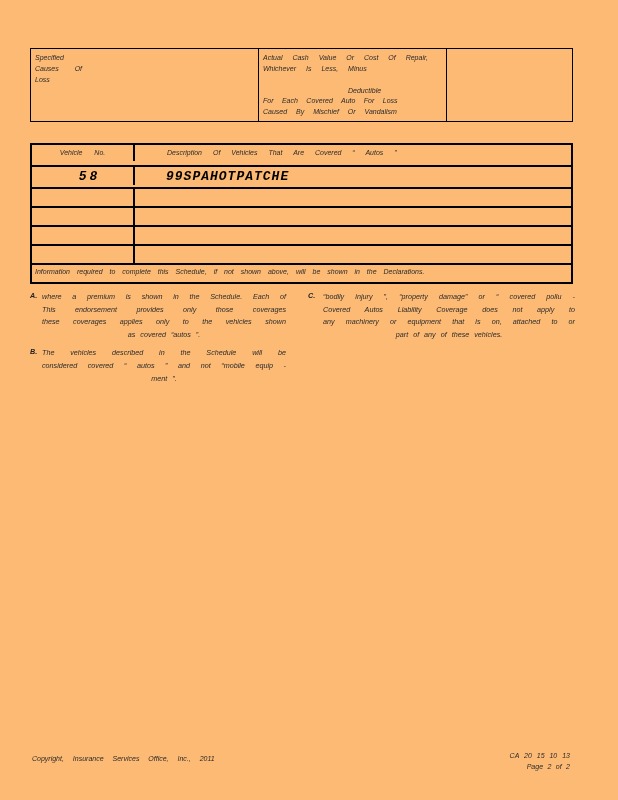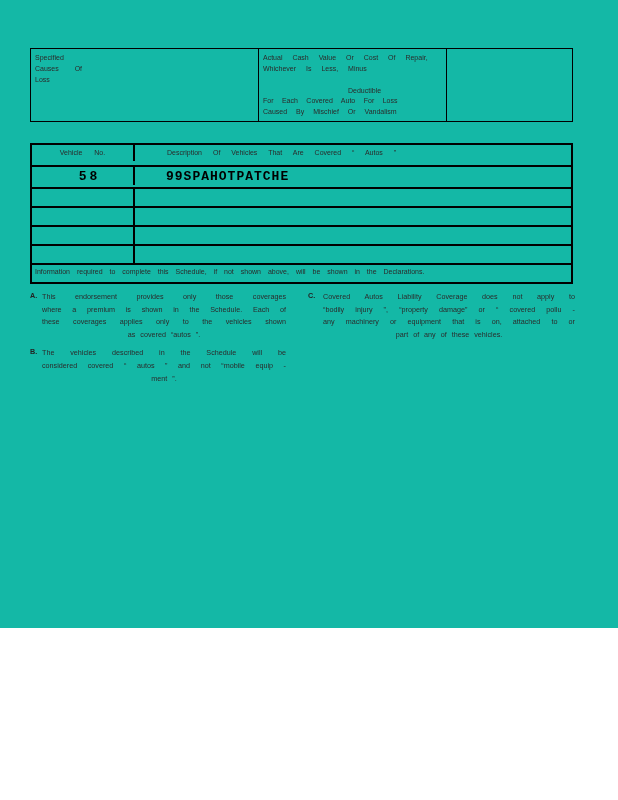--- a/index.html
+++ b/index.html
@@ -1,23 +1,24 @@
 <!DOCTYPE html>
 <html><head>
 <meta charset="utf-8">
 <style>
   html, body { margin: 0; padding: 0; background: #ffffff; }
   .page {
     position: relative;
     width: 618px;
-    height: 628px;
-    background: #14b8a6;
+    height: 800px;
+    background: #fdba74;
     font-family: "Liberation Sans", sans-serif;
     color: #2b2b2b;
     overflow: hidden;
+    font-style: italic;
   }
 
   
   .spec-table {
     position: absolute; left: 30px; top: 48px;
     width: 543px; height: 74px;
     border: 1.6px solid #000;
     box-sizing: border-box;
     display: flex;
   }
@@ -119,38 +120,38 @@
         <div class="sc2"></div>
     </div>
     <div class="srow">
       <div class="note-row">Information required to complete this Schedule, if not shown above, will be shown in the Declarations.</div>
     </div>
   </div>
 
   <div class="prov-col prov-a-b">
     <div class="prov">
       <span class="marker">A.</span>
+      <div class="pline jline">where a premium is shown in the Schedule. Each of</div>
       <div class="pline jline">This endorsement provides only those coverages</div>
-      <div class="pline jline">where a premium is shown in the Schedule. Each of</div>
       <div class="pline jline">these coverages applies only to the vehicles shown</div>
       <div class="pline sline">as covered “autos ”.</div>
     </div>
     <div class="prov">
       <span class="marker">B.</span>
       <div class="pline jline">The vehicles described in the Schedule will be</div>
       <div class="pline jline">considered covered “ autos ” and not “mobile equip -</div>
       <div class="pline sline">ment ”.</div>
     </div>
   </div>
 
   <div class="prov-col prov-c">
     <div class="prov">
       <span class="marker">C.</span>
+      <div class="pline jline">“bodily injury ”, “property damage” or “ covered pollu -</div>
       <div class="pline jline">Covered Autos Liability Coverage does not apply to</div>
-      <div class="pline jline">“bodily injury ”, “property damage” or “ covered pollu -</div>
       <div class="pline jline">any machinery or equipment that is on, attached to or</div>
       <div class="pline sline">part of any of these vehicles.</div>
     </div>
   </div>
 
   <div class="copyright">Copyright, Insurance Services Office, Inc., 2011</div>
   <div class="form-no">CA 20 15 10 13</div>
   <div class="page-no">Page 2 of 2</div>
   <div class="stamp ins-stamp">INSUREDOBY</div>
 

